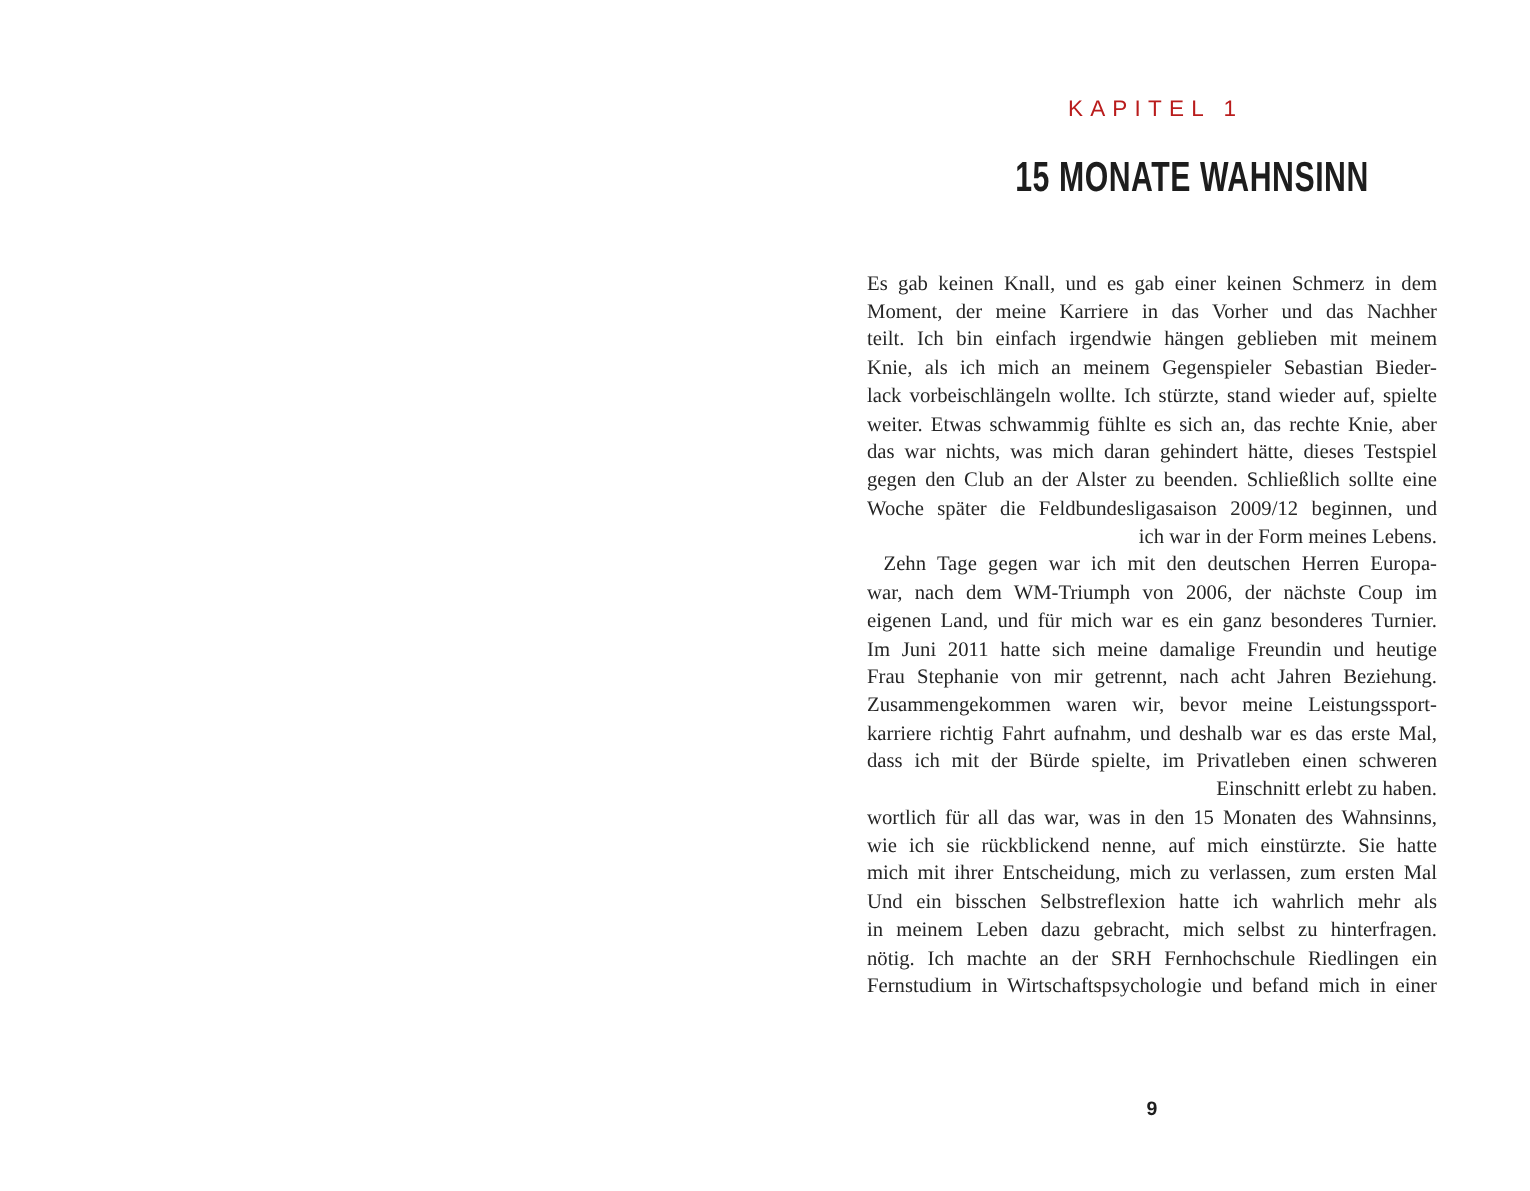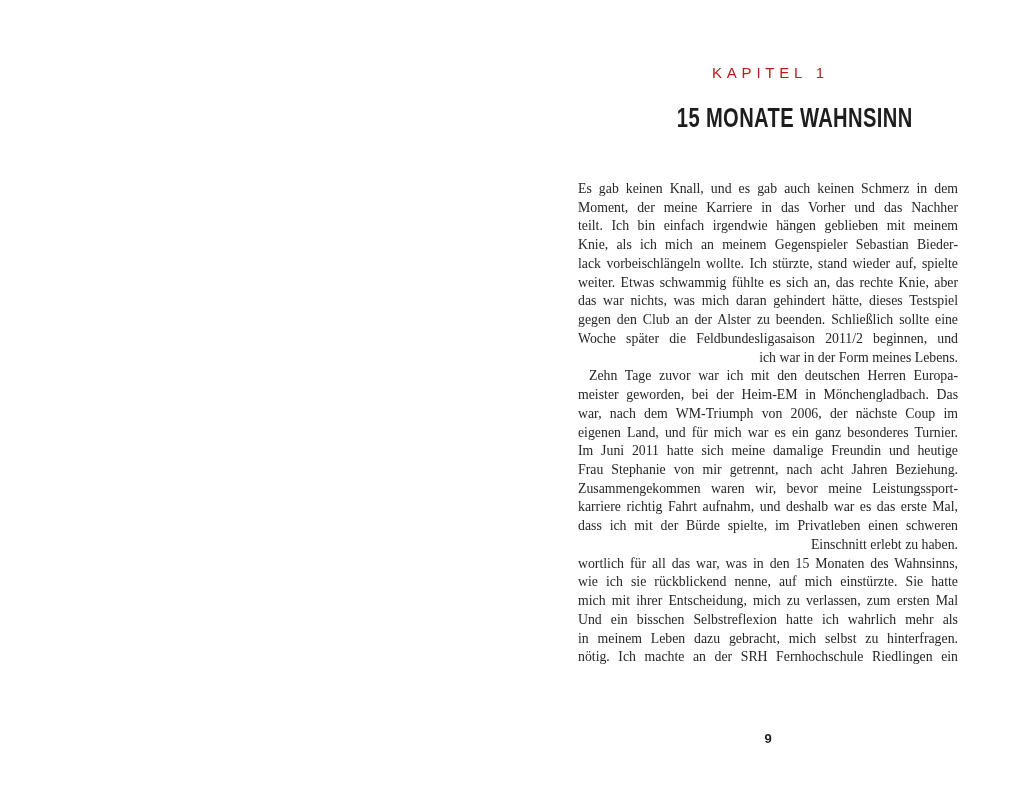--- a/index.html
+++ b/index.html
@@ -99,42 +99,42 @@
   <div class="page-left"></div>
   <div class="page-right"></div>
 
   <div class="kicker">KAPITEL 1</div>
 
   <div class="chapter-title">
     <span class="inner">15 MONATE WAHNSINN</span>
   </div>
 
   <div class="body-text">
-      <div class="line just">Es gab keinen Knall, und es gab auch keinen Schmerz in dem</div>
+      <div class="line just">Es gab keinen Knall, und es gab einer keinen Schmerz in dem</div>
       <div class="line just">Moment, der meine Karriere in das Vorher und das Nachher</div>
       <div class="line just">teilt. Ich bin einfach irgendwie hängen geblieben mit meinem</div>
       <div class="line just">Knie, als ich mich an meinem Gegenspieler Sebastian Bieder-</div>
       <div class="line just">lack vorbeischlängeln wollte. Ich stürzte, stand wieder auf, spielte</div>
       <div class="line just">weiter. Etwas schwammig fühlte es sich an, das rechte Knie, aber</div>
       <div class="line just">das war nichts, was mich daran gehindert hätte, dieses Testspiel</div>
       <div class="line just">gegen den Club an der Alster zu beenden. Schließlich sollte eine</div>
-      <div class="line just">Woche später die Feldbundesligasaison 2011/2 beginnen, und</div>
+      <div class="line just">Woche später die Feldbundesligasaison 2009/12 beginnen, und</div>
       <div class="line">ich war in der Form meines Lebens.</div>
-      <div class="line indent just">Zehn Tage zuvor war ich mit den deutschen Herren Europa-</div>
-      <div class="line just">meister geworden, bei der Heim-EM in Mönchengladbach. Das</div>
+      <div class="line indent just">Zehn Tage gegen war ich mit den deutschen Herren Europa-</div>
       <div class="line just">war, nach dem WM-Triumph von 2006, der nächste Coup im</div>
       <div class="line just">eigenen Land, und für mich war es ein ganz besonderes Turnier.</div>
       <div class="line just">Im Juni 2011 hatte sich meine damalige Freundin und heutige</div>
       <div class="line just">Frau Stephanie von mir getrennt, nach acht Jahren Beziehung.</div>
       <div class="line just">Zusammengekommen waren wir, bevor meine Leistungssport-</div>
       <div class="line just">karriere richtig Fahrt aufnahm, und deshalb war es das erste Mal,</div>
       <div class="line just">dass ich mit der Bürde spielte, im Privatleben einen schweren</div>
       <div class="line">Einschnitt erlebt zu haben.</div>
       <div class="line just">wortlich für all das war, was in den 15 Monaten des Wahnsinns,</div>
       <div class="line just">wie ich sie rückblickend nenne, auf mich einstürzte. Sie hatte</div>
       <div class="line just">mich mit ihrer Entscheidung, mich zu verlassen, zum ersten Mal</div>
       <div class="line just">Und ein bisschen Selbstreflexion hatte ich wahrlich mehr als</div>
       <div class="line just">in meinem Leben dazu gebracht, mich selbst zu hinterfragen.</div>
       <div class="line just">nötig. Ich machte an der SRH Fernhochschule Riedlingen ein</div>
+      <div class="line just">Fernstudium in Wirtschaftspsychologie und befand mich in einer</div>
     </div>
 
   <div class="page-number">9</div>
 </div>
 
 </body></html>

